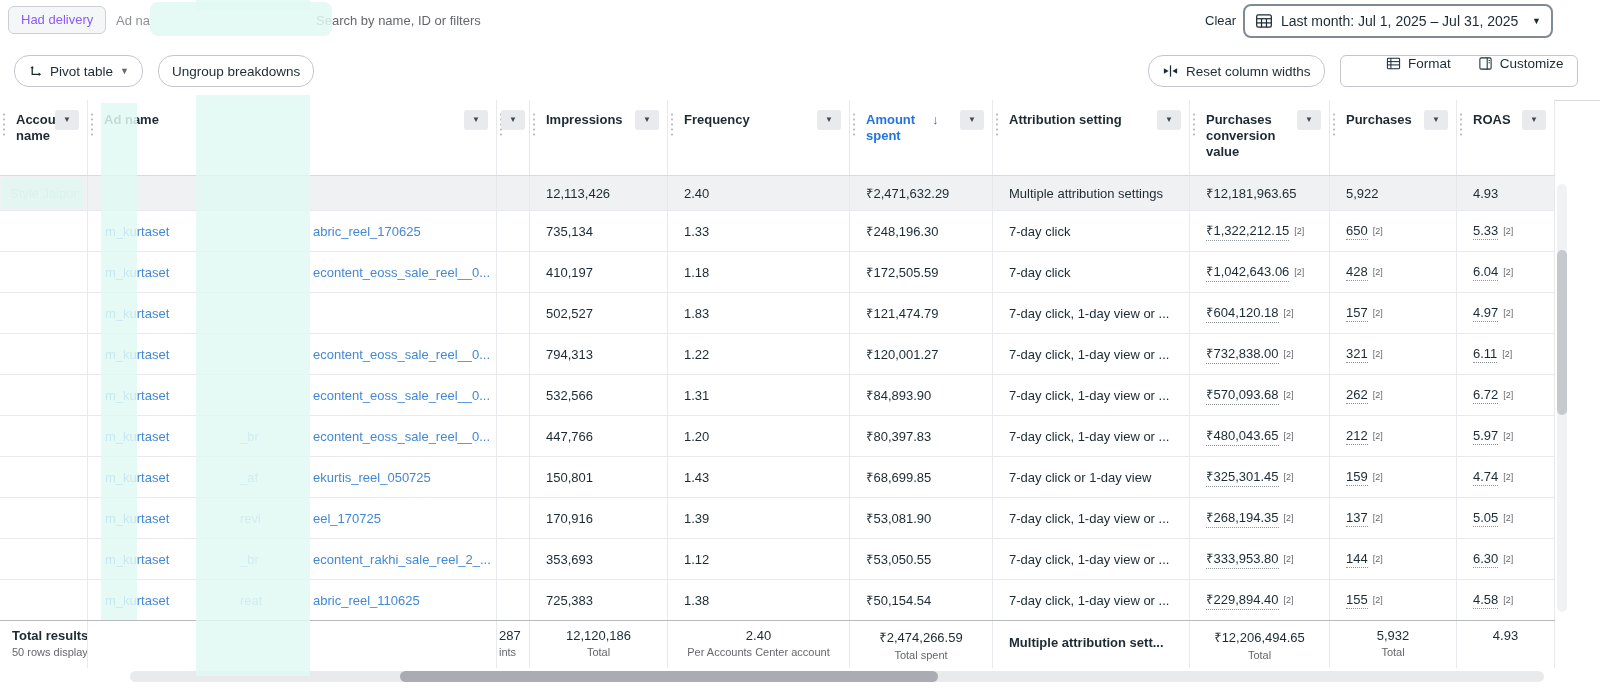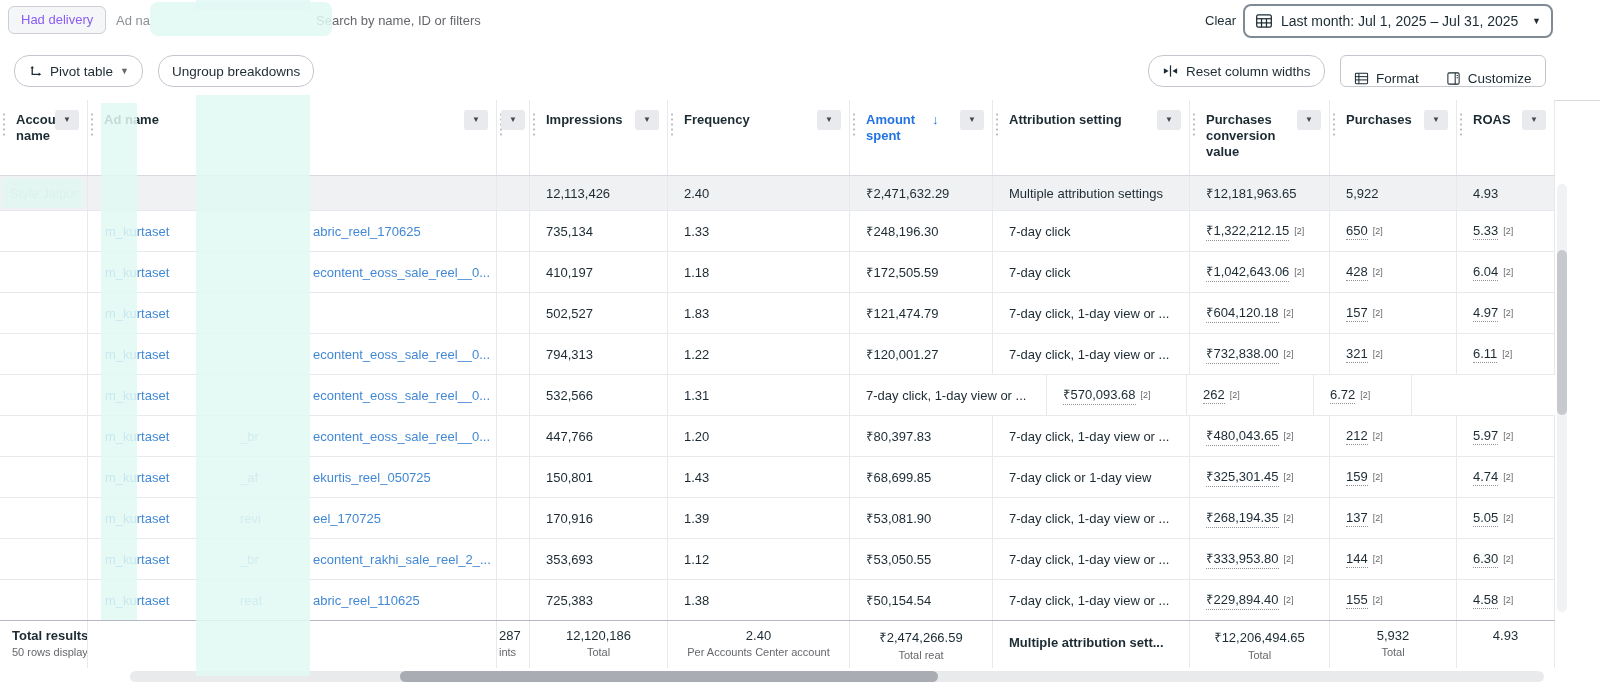--- a/index.html
+++ b/index.html
@@ -20,21 +20,21 @@
   .caret{font-size:9px;color:#1c2b33;}
 
   
   .toolbar{position:absolute;top:42px;left:0;width:1600px;height:58px;border-bottom:1px solid #d8dadf;background:#fff;}
   .btn{position:absolute;top:13px;height:32px;box-sizing:border-box;border:1px solid #c3c7cd;border-radius:15px;
        background:#fff;display:flex;align-items:center;gap:7px;padding:0 13px;font-size:13.5px;color:#1c2b33;cursor:pointer;white-space:nowrap;}
   .btn-pivot{left:14px;}
   .btn-ungroup{left:158px;}
   .btn-reset{left:1148px;}
   .btn-group{position:absolute;top:13px;left:1340px;height:32px;box-sizing:border-box;border:1px solid #c3c7cd;
-             border-radius:6px;background:#fff;display:flex;align-items:flex-end;cursor:pointer;}
+             border-radius:6px;background:#fff;display:flex;align-items:flex-start;cursor:pointer;padding-left:32px;}
   .btn-group .seg{display:flex;align-items:center;gap:7px;padding:0 13px;font-size:13.5px;}
   .btn-group .divider{width:1px;background:#c3c7cd;}
 
   
   .thead{position:absolute;top:100px;left:0;width:1555px;height:76px;display:flex;box-sizing:border-box;
          border-bottom:1px solid #d8dadf;background:#fff;}
   .th{position:relative;box-sizing:border-box;border-right:1px solid #e7e9ec;padding:12px 8px 0 16px;
       font-size:13px;font-weight:bold;line-height:16px;}
   .th::before{content:"";position:absolute;left:3px;top:12px;width:2px;height:26px;
       background-image:radial-gradient(circle,#b9bdc3 1px,transparent 1.2px);background-size:2px 5px;}
@@ -334,20 +334,21 @@
     <div class="trow">
       <div class="td c-account"></div>
       <div class="td c-ad">
         <span class="adfrag f-prefix">m_kurtaset</span>
         <span class="adfrag f-mid"></span>
         <span class="adfrag f-suffix">econtent_eoss_sale_reel__0...</span>
       </div>
       <div class="td c-sliver" style="padding-left:4px;"></div>
       <div class="td c-imp f-imp">532,566</div>
       <div class="td c-freq f-freq">1.31</div>
+      <div class="td c-amt f-amt">₹84,893.90</div>
       <div class="td c-attr f-attr">7-day click, 1-day view or ...</div>
       <div class="td c-pcv">
         <span class="dotv f-pcv">₹570,093.68</span>
             <span class="badge">[2]</span>
       </div>
       <div class="td c-pur">
         <span class="dotv f-pur">262</span>
             <span class="badge">[2]</span>
       </div>
       <div class="td c-roas">
@@ -501,21 +502,21 @@
     <div class="tf c-imp">
       <div class="val">12,120,186</div>
       <div class="sub">Total</div>
     </div>
     <div class="tf c-freq">
       <div class="val">2.40</div>
       <div class="sub">Per Accounts Center account</div>
     </div>
     <div class="tf c-amt">
       <div class="val">₹2,474,266.59</div>
-      <div class="sub">Total reat</div>
+      <div class="sub">Total spent</div>
     </div>
     <div class="tf tf-attr c-attr">Multiple attribution sett...</div>
     <div class="tf c-pcv">
       <div class="val">₹12,206,494.65</div>
       <div class="sub">Total</div>
     </div>
     <div class="tf c-pur">
       <div class="val">5,932</div>
       <div class="sub">Total</div>
     </div>

